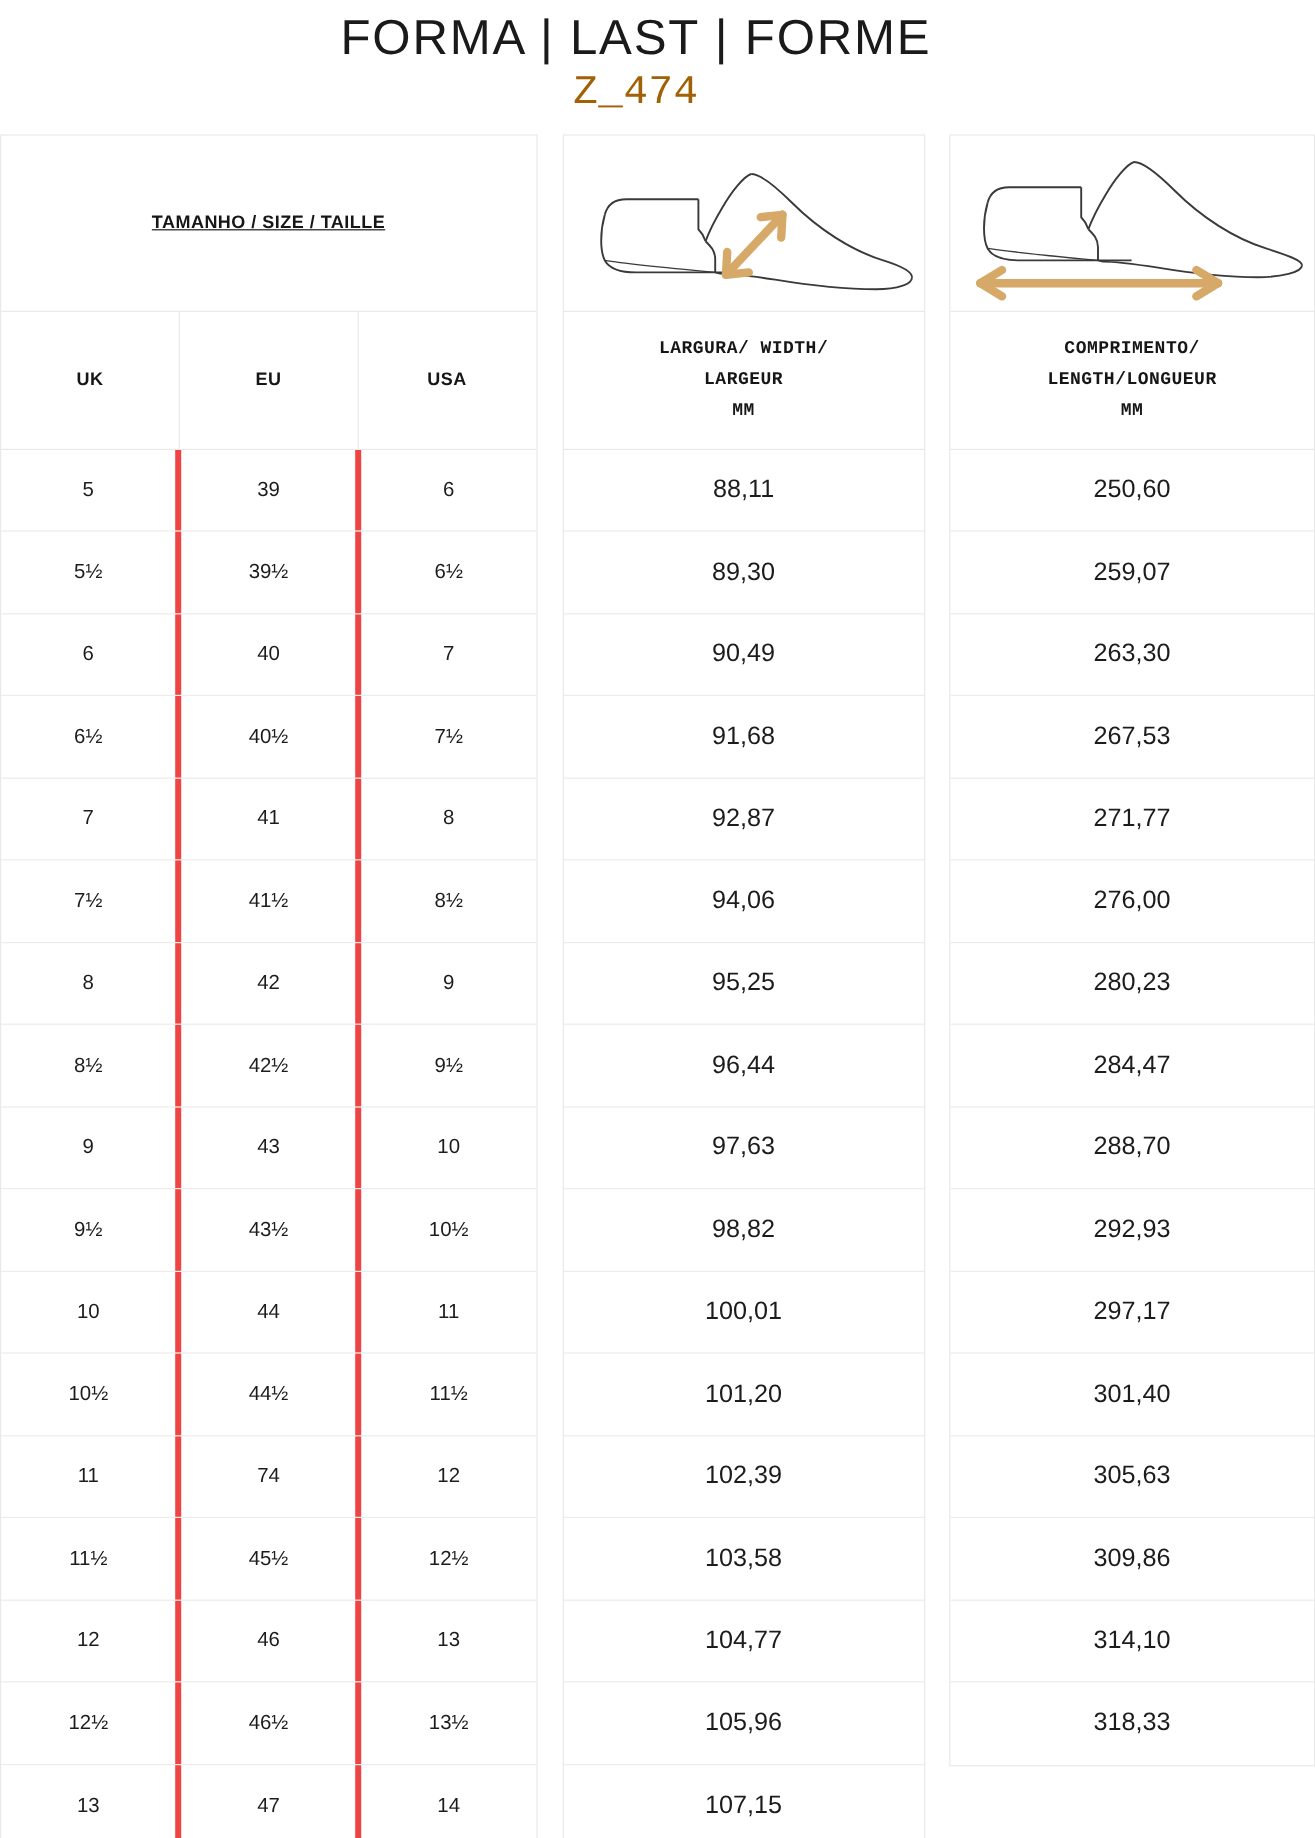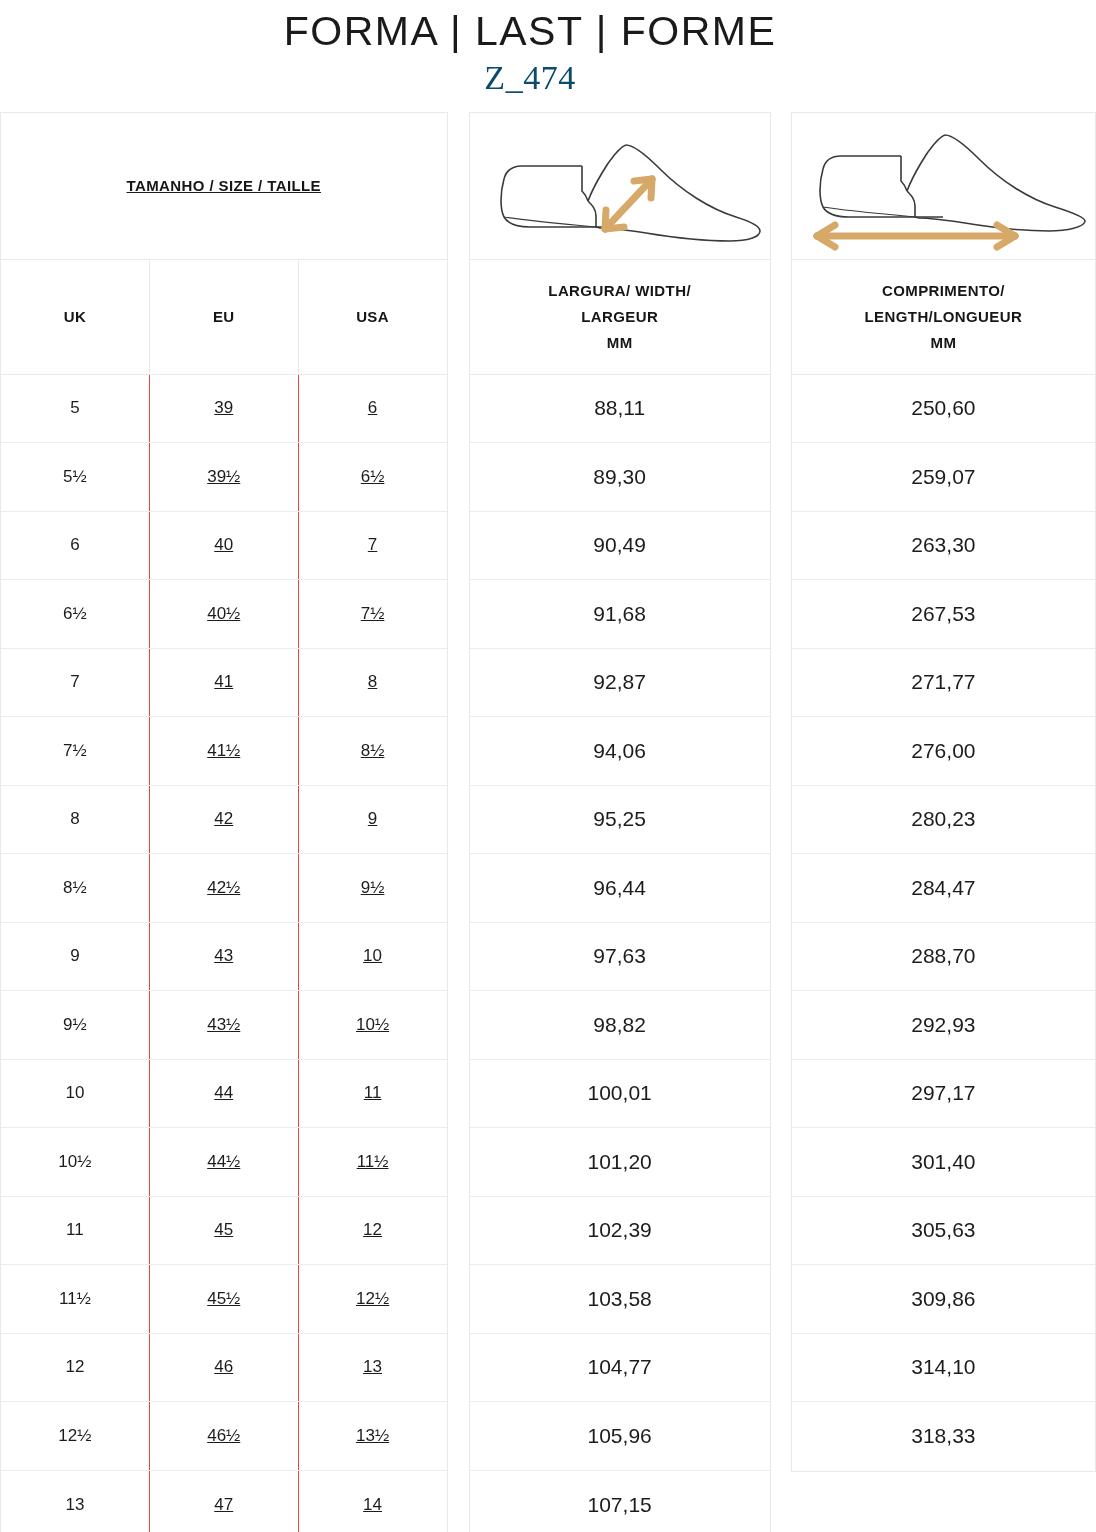--- a/index.html
+++ b/index.html
@@ -24,26 +24,26 @@
   .doc-title {
     font-family: "Liberation Sans", sans-serif;
     font-size: 41px;
     font-weight: 300;
     letter-spacing: 1.5px;
     line-height: 1.15;
     color: #1a1a1a;
     white-space: pre;
   }
   .doc-subtitle {
-    font-family: Liberation Serif, serif;
+    font-family: Liberation Mono, monospace;
     font-size: 34px;
     font-weight: 300;
     letter-spacing: 0.5px;
     line-height: 1.25;
-    color: #0c4a6e;
+    color: #a16207;
     margin-top: 2px;
   }
 
   
   .chart-area {
     position: relative;
     width: 1096px;
     margin-top: 12px;
     display: flex;
     align-items: flex-start;
@@ -92,41 +92,41 @@
     align-items: center;
     justify-content: center;
     text-align: center;
     font-size: 15px;
     font-weight: 700;
     letter-spacing: 0.4px;
     color: #161616;
     box-sizing: border-box;
   }
   .head-cell + .head-cell { border-left: 1px solid #e9e9e9; }
-  .head-cell .multi { line-height: 1.72; white-space: pre-line; }
+  .head-cell .multi { line-height: 1.72; white-space: pre-line; font-family: Liberation Mono, monospace; }
 
   
   .data-row {
     display: flex;
     height: 68.5px;
     border-bottom: 1px solid #ececec;
     box-sizing: border-box;
   }
   .data-row:last-child { border-bottom: none; }
   .data-cell {
     flex: 1 1 0;
     display: flex;
     align-items: center;
     justify-content: center;
     font-size: 17px;
     font-weight: 400;
     color: #1c1c1c;
     box-sizing: border-box;
   }
-  .data-cell + .data-cell { border-left: 1px solid #ef4444; text-decoration: underline; }
+  .data-cell + .data-cell { border-left: 5px solid #ef4444; }
   .block--width .data-cell,
   .block--length .data-cell { font-size: 21px; }
 </style>
 </head>
 <body>
 
 <div class="title-block">
   <div class="doc-title">FORMA | LAST | FORME</div>
   <div class="doc-subtitle">Z_474</div>
 </div>
@@ -204,21 +204,21 @@
           <div class="data-cell">44</div>
           <div class="data-cell">11</div>
         </div>
         <div class="data-row">
           <div class="data-cell">10½</div>
           <div class="data-cell">44½</div>
           <div class="data-cell">11½</div>
         </div>
         <div class="data-row">
           <div class="data-cell">11</div>
-          <div class="data-cell">45</div>
+          <div class="data-cell">74</div>
           <div class="data-cell">12</div>
         </div>
         <div class="data-row">
           <div class="data-cell">11½</div>
           <div class="data-cell">45½</div>
           <div class="data-cell">12½</div>
         </div>
         <div class="data-row">
           <div class="data-cell">12</div>
           <div class="data-cell">46</div>

